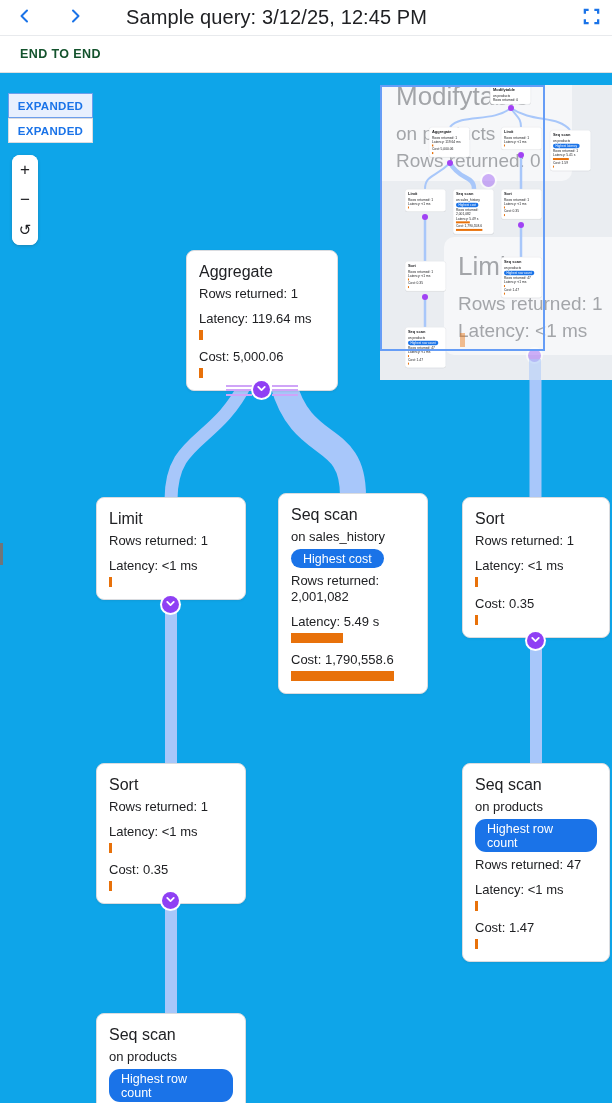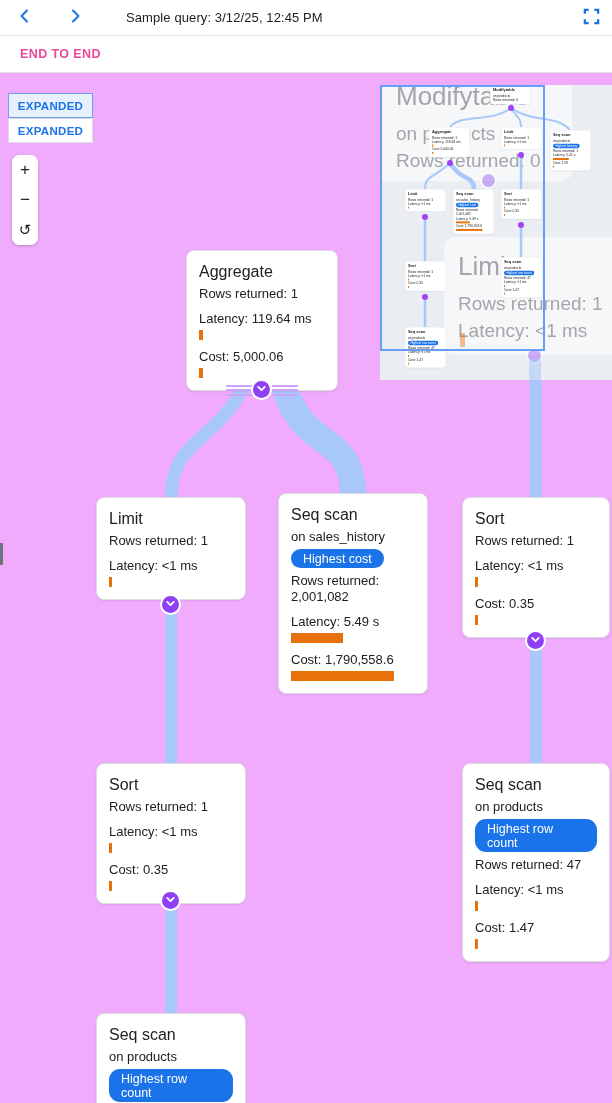--- a/index.html
+++ b/index.html
@@ -6,32 +6,32 @@
   html,body { width:612px; height:1103px; overflow:hidden; background:#f8f9fa;
     font-family:"Liberation Sans", sans-serif; color:#202124; }
 
   
   .titlebar { position:relative; height:36px; background:#fff; border-bottom:1px solid #e8eaed;
     display:flex; align-items:center; }
   .iconbtn { background:none; border:none; cursor:pointer; width:30px; height:30px;
     display:flex; align-items:center; justify-content:center; }
   .iconbtn.prev { margin-left:10px; }
   .iconbtn.next { margin-left:20px; }
-  .page-title { font-size:13px; font-weight:500; color:#202124; margin-left:36px; letter-spacing:0.1px; }
+  .page-title { font-size:20px; font-weight:500; color:#202124; margin-left:36px; letter-spacing:0.1px; }
   .iconbtn.fullscreen { position:absolute; right:6px; top:3px; }
 
   
   .tabs { height:37px; background:#fff; border-bottom:1px solid #e0e0e0; display:flex; }
   .tab { height:100%; padding:0 20px; display:flex; align-items:center; font-size:12.5px;
-    font-weight:700; letter-spacing:0.4px; color:#ec4899; cursor:pointer; position:relative; }
+    font-weight:700; letter-spacing:0.4px; color:#14532d; cursor:pointer; position:relative; }
   .tab.active { color:#1a73e8; }
   .tab.active::after { content:""; position:absolute; left:0; right:0; bottom:0; height:3px; background:#1a73e8; }
 
   
-  .canvas { position:relative; width:612px; height:1030px; background:#f0abfc; }
+  .canvas { position:relative; width:612px; height:1030px; background:#0ea5e9; }
   .links { position:absolute; left:0; top:-73px; width:612px; height:1103px; z-index:1; }
 
   
   .view-toggle { position:absolute; left:8px; top:20px; z-index:6; width:85px; }
   .vt-btn { width:85px; height:25px; font-size:11.5px; font-weight:700; letter-spacing:0.3px;
     color:#1a73e8; background:#fff; border:1px solid #dadce0; cursor:pointer;
     font-family:"Liberation Sans", sans-serif; display:block; }
   .vt-btn.selected { background:#e8f0fe; border:1px solid #6d9eeb; }
 
   

